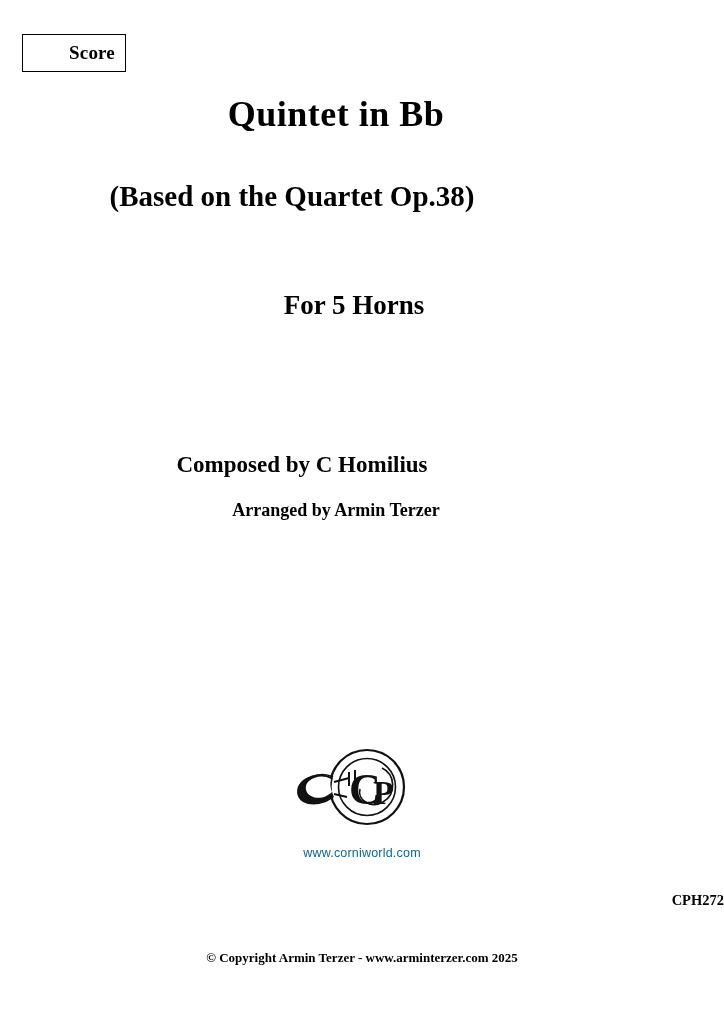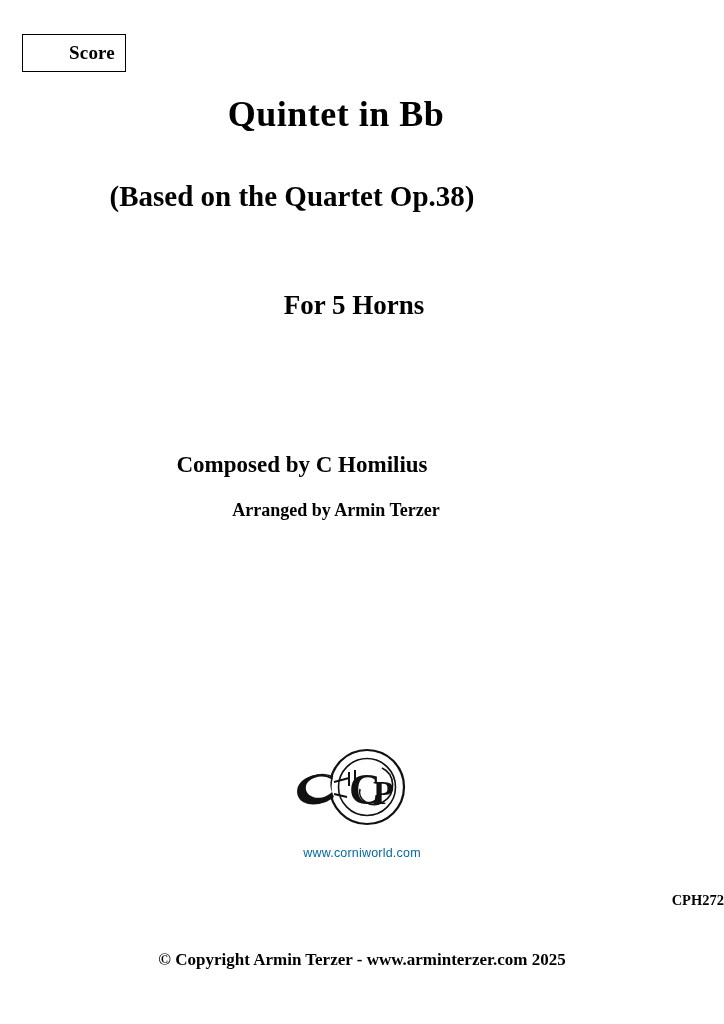--- a/index.html
+++ b/index.html
@@ -133,21 +133,21 @@
     text-align: right;
     font-size: 14.5px;
     font-weight: bold;
   }
   .copyright {
     position: absolute;
     top: 950px;
     left: 0;
     width: 724px;
     text-align: center;
-    font-size: 17px;
+    font-size: 13px;
     font-weight: bold;
   }
 </style>
 </head>
 <body>
 
 <div class="page">
 
   <div class="score-box">
     <span>Score</span>

